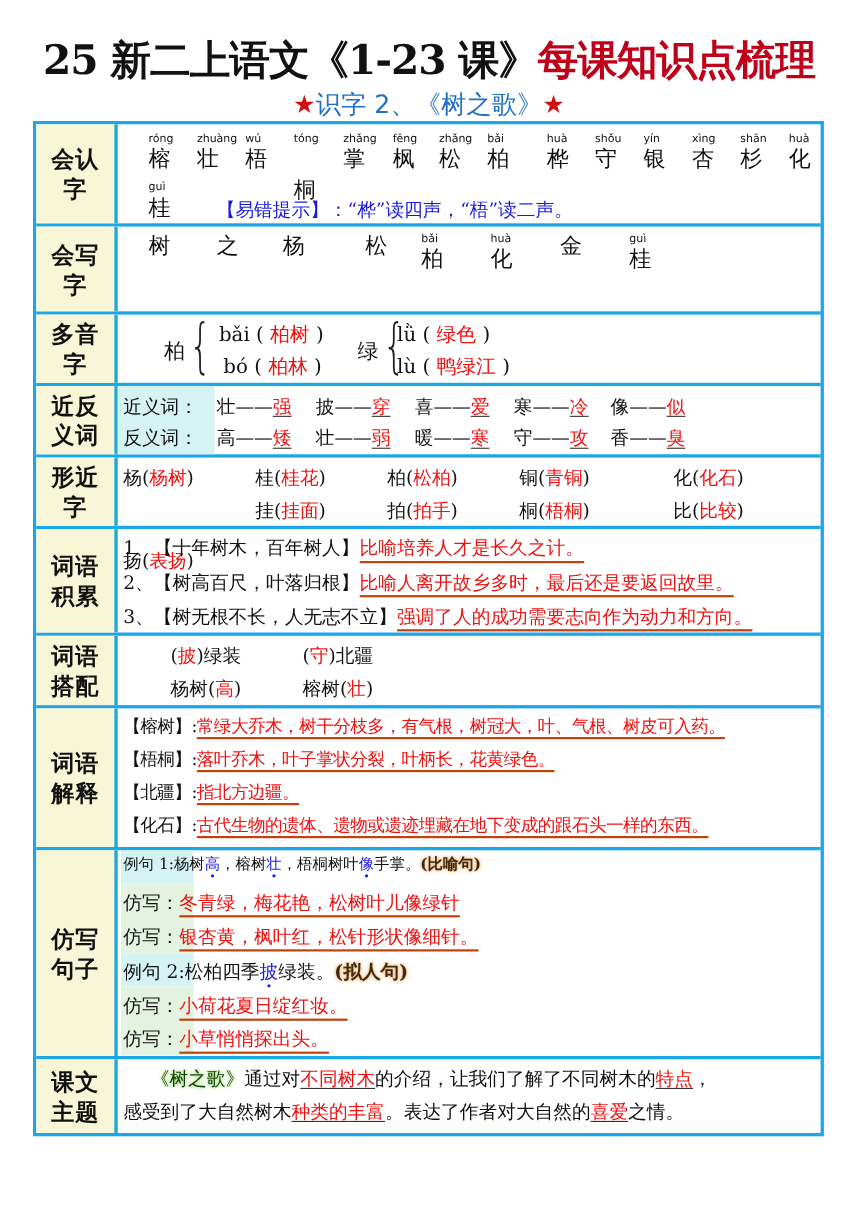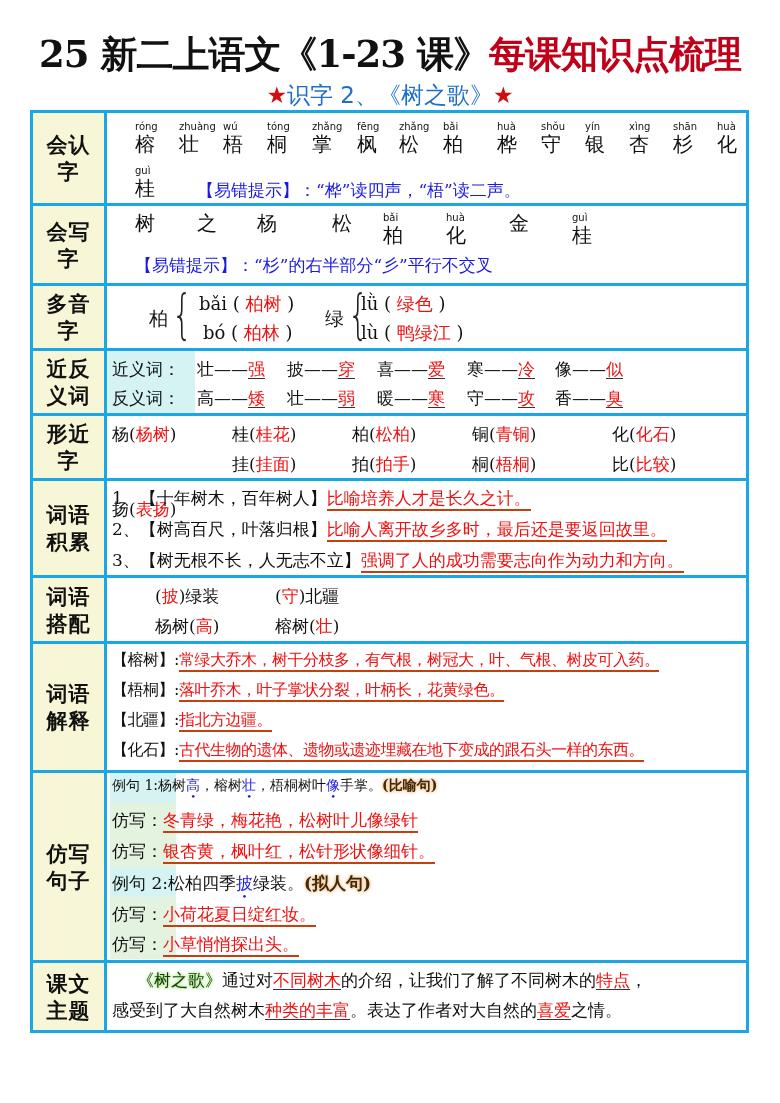--- a/index.html
+++ b/index.html
@@ -51,21 +51,21 @@
           <span class="c">榕</span>
         </div>
         <div class="py" style="left: 72px; top: 8px;">
           <span class="p">zhuàng</span>
           <span class="c">壮</span>
         </div>
         <div class="py" style="left: 116px; top: 8px;">
           <span class="p">wú</span>
           <span class="c">梧</span>
         </div>
-        <div class="py" style="left: 160px; top: 8px;">
+        <div class="py" style="left: 160px; top: 8px; gap: 28px;">
           <span class="p">tóng</span>
           <span class="c">桐</span>
         </div>
         <div class="py" style="left: 205px; top: 8px;">
           <span class="p">zhǎng</span>
           <span class="c">掌</span>
         </div>
         <div class="py" style="left: 250px; top: 8px;">
           <span class="p">fēng</span>
           <span class="c">枫</span>
@@ -106,21 +106,20 @@
           <span class="p">guì</span>
           <span class="c">桂</span>
         </div>
         <div class="abs tip" style="left: 90px; top: 66px;">【易错提示】：“桦”读四声，“梧”读二声。</div>
       </div>
   </div>
 
   <div class="row" style="height:80px">
     <div class="label" style="padding:0 8px">会写字</div>
     <div class="content" id="write">
-      <div class="abs tip" style="left:28px; top:48px; font-size:17px">【易错提示】：“杉”的右半部分“彡”平行不交叉</div>
     <div class="py" style="left: 28px; top: 6px;">
           <span class="p"></span>
           <span class="c">树</span>
         </div>
         <div class="py" style="left: 90px; top: 6px;">
           <span class="p"></span>
           <span class="c">之</span>
         </div>
         <div class="py" style="left: 150px; top: 6px;">
           <span class="p"></span>

